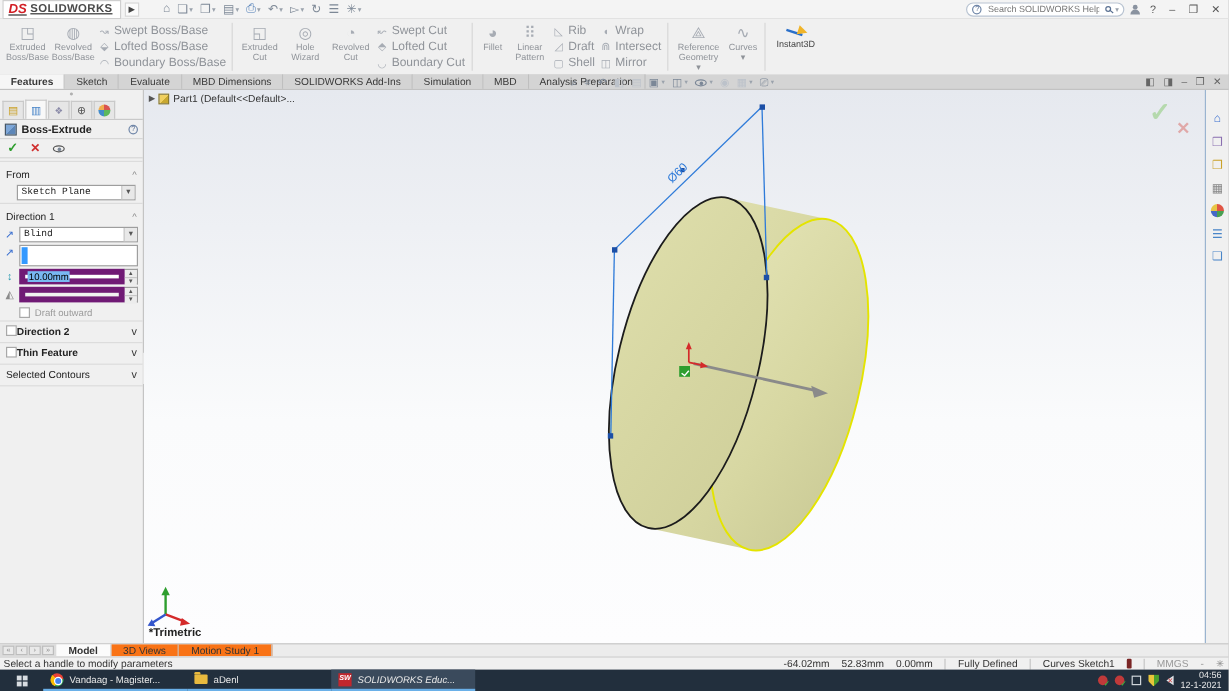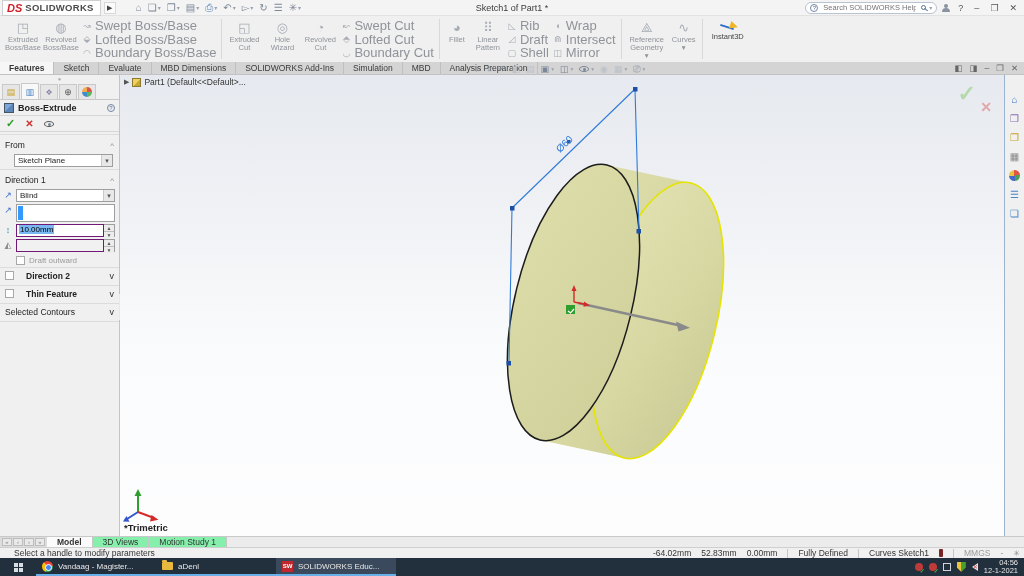--- a/index.html
+++ b/index.html
@@ -1,21 +1,21 @@
 <!DOCTYPE html>
 <html><head>
 <meta charset="utf-8">
 <style>
   html,body{margin:0;padding:0;background:#888;}
   *{box-sizing:border-box;font-family:"Liberation Sans",sans-serif;}
   #app{position:relative;width:1024px;height:576px;background:#f0f0f0;overflow:hidden;font-size:9px;color:#333;}
 
   
   .titlebar{position:absolute;left:0;top:0;width:1024px;height:16px;background:#f4f4f4;border-bottom:1px solid #e2e2e2;display:flex;align-items:center;}
-  .logo-box{display:flex;align-items:center;height:16px;background:#fff;border:1px solid #cfcfcf;padding:0 6px 0 4px;margin-left:2px;}
+  .logo-box{display:flex;align-items:center;height:16px;background:#fff;border:1px solid #cfcfcf;padding:0 6px 0 4px;margin-left:2px;text-decoration:underline;}
   .logo-ds{color:#d21f26;font-weight:bold;font-style:italic;font-size:11px;margin-right:3px;}
   .logo-text{font-size:9.5px;font-weight:bold;color:#4a4a4a;letter-spacing:.3px;}
   .flyout-arrow{width:12px;height:12px;border:1px solid #d8d8d8;background:#fbfbfb;margin-left:3px;display:flex;align-items:center;justify-content:center;font-size:7px;color:#444;}
   .qat{display:flex;align-items:center;margin-left:18px;gap:2px;}
   .qat .qi{display:flex;align-items:center;padding:0 2px;color:#7d8896;font-size:10px;height:14px;}
   .qat .qi .dd{font-size:6px;color:#9aa2ac;margin-left:1px;}
   .qi.print{color:#4a7ab5;}
   .win-title{position:absolute;left:0;right:0;text-align:center;font-size:9px;color:#3c3c3c;pointer-events:none;}
   .tb-right{margin-left:auto;display:flex;align-items:center;gap:5px;padding-right:4px;}
   .searchbox{display:flex;align-items:center;gap:3px;width:132px;height:12px;border:1px solid #b9c4d2;border-radius:6px;background:#fff;padding:0 4px;}
@@ -31,21 +31,21 @@
   
   .ribbon{position:absolute;left:0;top:16px;width:1024px;height:46px;background:#f0f0f0;display:flex;align-items:stretch;padding-left:2px;}
   .rgroup{display:flex;align-items:stretch;padding:1px 2px;}
   .rsep{width:1px;background:#d8d8d8;margin:3px 1px;}
   .rlarge{width:38px;display:flex;flex-direction:column;align-items:center;justify-content:flex-start;padding-top:2px;}
   .rlarge .ric{font-size:13px;line-height:17px;color:#a7acb4;}
   .rlarge .rlb{font-size:7.5px;line-height:8px;text-align:center;color:#8f9399;white-space:pre-line;}
   .rstack{display:flex;flex-direction:column;justify-content:space-between;padding:3px 2px;}
   .rsmall{display:flex;align-items:center;gap:3px;height:11px;}
   .rsmall .ric{font-size:9px;color:#a7acb4;width:10px;text-align:center;}
-  .rsmall .rlb{font-size:13px;color:#8f9399;white-space:nowrap;}
+  .rsmall .rlb{font-size:10px;color:#8f9399;white-space:nowrap;}
   .instant3d .ric3{width:20px;height:14px;position:relative;}
   .instant3d .ric3::before{content:"";position:absolute;left:2px;top:7px;width:14px;height:2px;background:#2a6fc9;transform:rotate(18deg);}
   .instant3d .ric3::after{content:"";position:absolute;right:0;top:3px;border-left:8px solid #f0b429;border-top:4px solid transparent;border-bottom:4px solid transparent;transform:rotate(18deg);}
   .instant3d .rlb{color:#444;}
 
   
   .tabsrow{position:absolute;left:0;top:62px;width:1024px;height:13px;background:#d4d4d4;display:flex;align-items:stretch;border-bottom:1px solid #c2c2c2;}
   .rtab{padding:0 9px;display:flex;align-items:center;font-size:8.5px;color:#3a3a3a;border-right:1px solid #bfbfbf;background:#d4d4d4;white-space:nowrap;}
   .rtab.active{background:#f6f6f6;font-weight:bold;}
   .hud{position:absolute;left:476px;top:0;height:13px;display:flex;align-items:center;gap:6px;color:#7b8797;}
@@ -71,37 +71,37 @@
   .pm-header .ttl{font-weight:bold;font-size:9px;color:#222;flex:1;}
   .cube-ic{width:10px;height:10px;background:linear-gradient(135deg,#7ea7d8 50%,#5c86b8 50%);border:1px solid #456;}
   .pm-actions{height:16px;display:flex;align-items:center;gap:10px;padding:0 6px;border-bottom:1px solid #d6d6d6;}
   .ok-check{color:#2e9e2e;font-weight:bold;font-size:11px;}
   .cancel-x{color:#d03030;font-weight:bold;font-size:10px;}
   .sec-h{display:flex;align-items:center;height:14px;padding:0 5px;margin-top:3px;gap:26px;}
   .sec-h .lbl{flex:1;font-size:8.5px;color:#222;}
   .sec-h .chev{color:#888;font-size:8px;}
   .sec-div{height:1px;background:#dcdcdc;margin:2px 0 0 0;}
   .combo{display:flex;align-items:center;height:13px;background:#fff;border:1px solid #9e9e9e;margin:2px 6px 2px 14px;}
-  .combo .val{flex:1;padding-left:3px;font-size:8px;color:#222;white-space:nowrap;overflow:hidden;}
+  .combo .val{flex:1;padding-left:3px;font-size:8px;color:#222;white-space:nowrap;overflow:hidden;font-family:Liberation Mono, monospace;}
   .combo .arr{width:11px;text-align:center;border-left:1px solid #c9c9c9;color:#555;font-size:7px;background:#e8e8e8;align-self:stretch;line-height:12px;}
   .rowi{display:flex;align-items:flex-start;margin:2px 4px 0 2px;gap:2px;}
   .rowi .lic{width:12px;text-align:center;font-size:9px;color:#3a6fd0;padding-top:1px;}
   .selbox{flex:1;height:18px;background:#fff;border:1px solid #9e9e9e;position:relative;}
   .selbox .caret{position:absolute;left:1px;top:1px;width:5px;height:14px;background:#3399ff;}
   .field{flex:1;display:flex;align-items:stretch;height:13px;}
-  .field .fv{flex:1;background:#fff;border:1px solid #701a75;display:flex;align-items:flex-start;padding-left:2px;}
+  .field .fv{flex:1;background:#fff;border:5px solid #701a75;display:flex;align-items:center;padding-left:2px;}
   .field .fv .hl{background:#79b8f2;color:#000;font-size:8px;padding:0 1px;}
   .field .fv.disabled{background:#f1f1f1;}
   .spin{width:11px;border:1px solid #9e9e9e;border-left:none;display:flex;flex-direction:column;}
   .spin span{flex:1;display:flex;align-items:center;justify-content:center;font-size:5px;color:#555;background:#ececec;}
   .spin span:first-child{border-bottom:1px solid #bdbdbd;}
   .chk-row{display:flex;align-items:flex-end;gap:4px;margin:4px 6px 2px 16px;}
   .chkbox{width:9px;height:9px;background:#fff;border:1px solid #a8a8a8;flex:none;}
   .chk-lbl{font-size:8px;color:#9a9a9a;}
-  .col-sec{display:flex;align-items:center;gap:12px;height:15px;padding:0 5px;}
+  .col-sec{display:flex;align-items:center;gap:0;height:15px;padding:0 5px;}
   .col-sec .lbl{flex:1;font-size:8.5px;font-weight:bold;color:#222;}
   .panel-tab-out{position:absolute;right:-6px;top:218px;width:6px;height:28px;background:#e8e8e8;border:1px solid #c4c4c4;border-left:none;border-radius:0 3px 3px 0;}
 
   
   .viewport{position:absolute;left:120px;top:0;width:884px;height:461px;background:linear-gradient(180deg,#e6e9ef 0%,#eef0f4 25%,#fafbfc 60%,#fdfdfe 100%);overflow:hidden;}
   .tree-flyout{position:absolute;left:4px;top:2px;display:flex;align-items:center;gap:3px;font-size:8.5px;color:#333;}
   .tree-arrow{font-size:7px;color:#555;}
   .part-ic{width:9px;height:9px;background:linear-gradient(135deg,#f0d060 55%,#c8a830 55%);border:1px solid #8a7a30;}
   .orient-label{position:absolute;left:4px;bottom:3px;font-size:9.5px;font-weight:bold;color:#222;}
   .confirm-check{position:absolute;right:28px;top:6px;font-size:22px;color:#b5d9ad;font-weight:bold;}
@@ -109,39 +109,39 @@
 
   
   .taskpane{position:absolute;left:1004px;top:0;width:20px;height:461px;background:#f0f0f0;border-left:1px solid #9ab4d0;display:flex;flex-direction:column;align-items:center;padding-top:18px;gap:6px;}
   .tp-ic{width:14px;height:13px;display:flex;align-items:center;justify-content:center;font-size:10px;}
   .ball{width:11px;height:11px;border-radius:50%;background:conic-gradient(#e05545 0 25%,#4aa053 0 50%,#4668c8 0 75%,#e8c545 0);}
 
   
   .sheettabs{position:absolute;left:0;top:536px;width:1024px;height:11px;background:#ececec;border-top:1px solid #c9c9c9;display:flex;align-items:stretch;font-size:8.5px;}
   .nav-btns{display:flex;align-items:center;gap:1px;padding:0 2px;background:#dcdcdc;}
   .nav-btns span{width:10px;height:8px;border:1px solid #bdbdbd;background:#e9e9e9;color:#888;font-size:6px;display:flex;align-items:center;justify-content:center;}
-  .stab{padding:0 10px;display:flex;align-items:center;border-right:1px solid #c6c6c6;color:#333;background:#86efac;white-space:nowrap;}
+  .stab{padding:0 10px;display:flex;align-items:center;border-right:1px solid #c6c6c6;color:#333;background:#f97316;white-space:nowrap;}
   .stab.active{background:#fbfbfb;font-weight:bold;}
 
   
   .statusbar{position:absolute;left:0;top:547px;width:1024px;height:11px;background:#f0f0f0;border-top:1px solid #cfcfcf;display:flex;align-items:center;font-size:8.5px;color:#333;}
-  .sb-hint{padding-left:14px;flex:1;}
+  .sb-hint{padding-left:3px;flex:1;}
   .sb-right{display:flex;align-items:center;gap:10px;padding-right:4px;}
   .sb-sep{width:1px;height:9px;background:#c6c6c6;}
   .sb-dim{color:#9a9a9a;}
   .pencil{width:4px;height:8px;background:#7a2525;border-radius:1px;}
   .gear{color:#8a8a8a;font-size:8px;}
 
   
   .taskbar{position:absolute;left:0;top:558px;width:1024px;height:18px;background:#222f3d;display:flex;align-items:stretch;color:#eee;}
   .start{width:36px;display:flex;align-items:center;justify-content:center;}
   .wingrid{display:grid;grid-template-columns:4px 4px;grid-template-rows:4px 4px;gap:1px;}
   .wingrid i{background:#d8dde2;}
   .tapp{width:120px;display:flex;align-items:center;gap:5px;padding:0 6px;border-bottom:2px solid #6ab0e8;font-size:8px;color:#e8e8e8;white-space:nowrap;overflow:hidden;}
-  .tapp.active{background:#3a4a5c;}
+  .tapp.active{background:#3a4a5c;font-style:italic;}
   .chrome{width:11px;height:11px;border-radius:50%;background:conic-gradient(from -40deg,#ea4335 0 33%,#34a853 0 66%,#fbbc05 0);position:relative;flex:none;}
   .chrome::after{content:"";position:absolute;left:3px;top:3px;width:5px;height:5px;border-radius:50%;background:#4285f4;border:1px solid #fff;}
   .folder{width:11px;height:8px;background:#e8b93e;border-radius:1px;position:relative;flex:none;}
   .folder::before{content:"";position:absolute;top:-2px;left:0;width:5px;height:2px;background:#e8b93e;border-radius:1px 1px 0 0;}
   .swic{width:11px;height:11px;background:#c1272d;color:#fff;font-size:6px;font-weight:bold;display:flex;align-items:center;justify-content:center;flex:none;}
   .tray{margin-left:auto;display:flex;align-items:center;gap:6px;padding-right:4px;}
   .tray-dot{width:8px;height:8px;border-radius:50%;background:#c03a3a;position:relative;}
   .tray-dot::after{content:"✓";position:absolute;right:-2px;bottom:-3px;color:#3fae3f;font-size:6px;font-weight:bold;}
   .tray-sq{width:8px;height:8px;border:1px solid #cfd5da;}
   .shield{width:9px;height:10px;background:linear-gradient(90deg,#e8c53a 50%,#4aa02c 50%);clip-path:polygon(0 0,100% 0,100% 55%,50% 100%,0 55%);}
@@ -165,21 +165,20 @@
       <span class="qi">❏<span class="dd">▾</span></span>
       <span class="qi">❐<span class="dd">▾</span></span>
       <span class="qi">▤<span class="dd">▾</span></span>
       <span class="qi print">⎙<span class="dd">▾</span></span>
       <span class="qi">↶<span class="dd">▾</span></span>
       <span class="qi">▻<span class="dd">▾</span></span>
       <span class="qi">↻</span>
       <span class="qi">☰</span>
       <span class="qi">✳<span class="dd">▾</span></span>
     </div>
-    <div class="win-title">Sketch1 of Part1 *</div>
     <div class="tb-right">
       <div class="searchbox">
         <span class="qcircle">?</span>
         <input placeholder="Search SOLIDWORKS Help" style="">
         <span class="mag"></span>
         <span style="font-size:6px;color:#9aa2ac;">▾</span>
       </div>
       <span class="person"></span>
       <span class="tb-btn">?</span>
       <span class="tb-btn">–</span>

